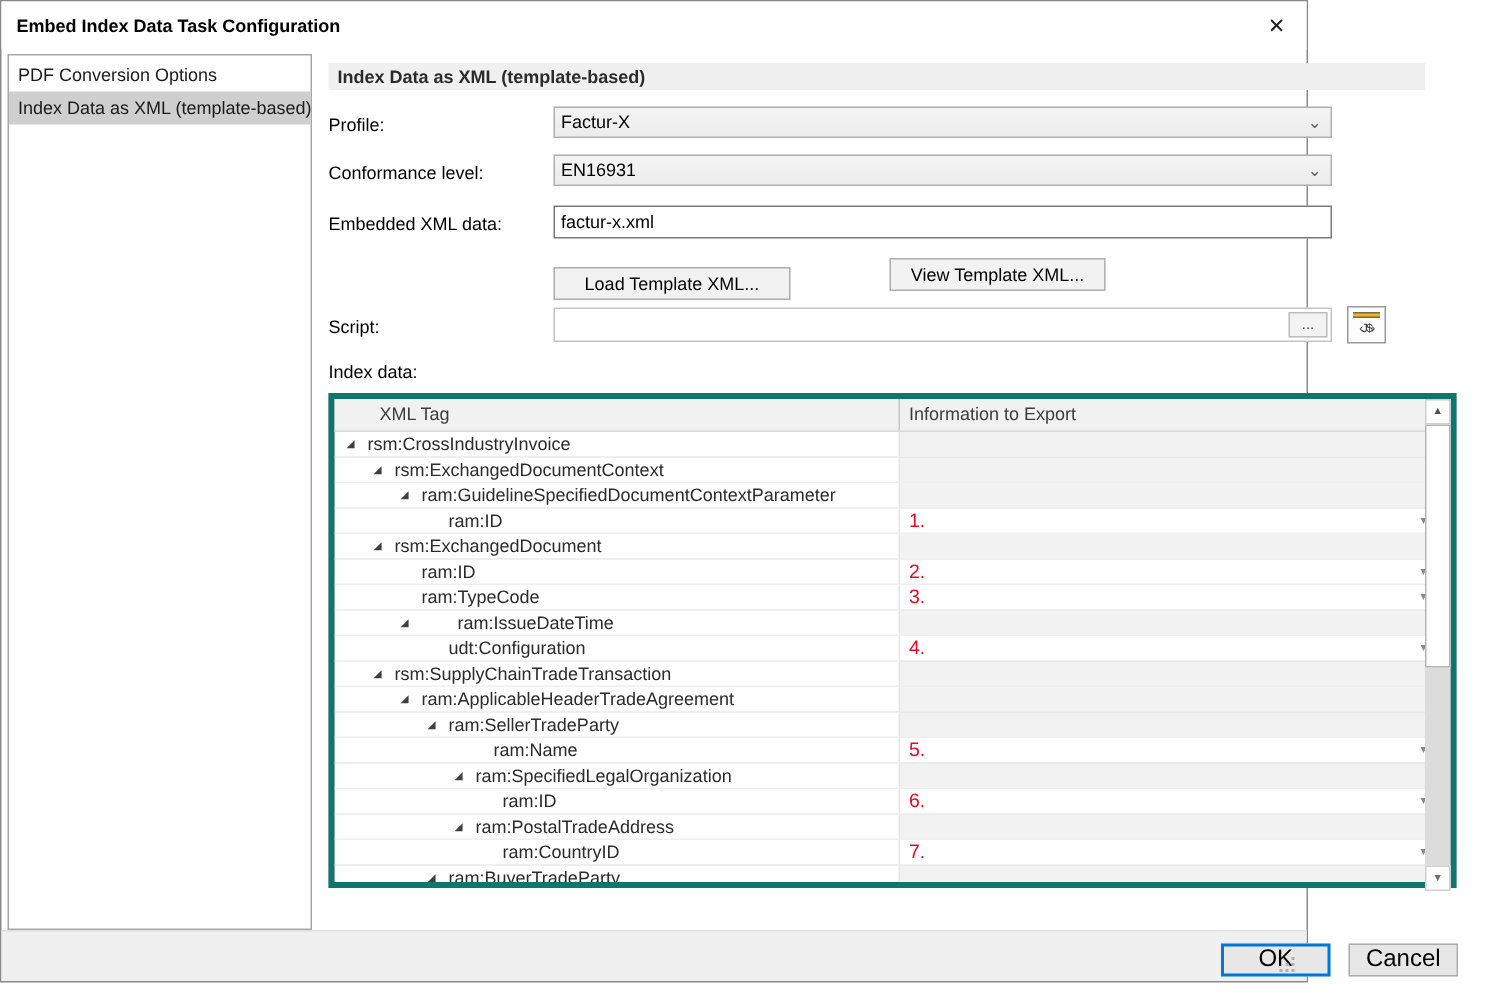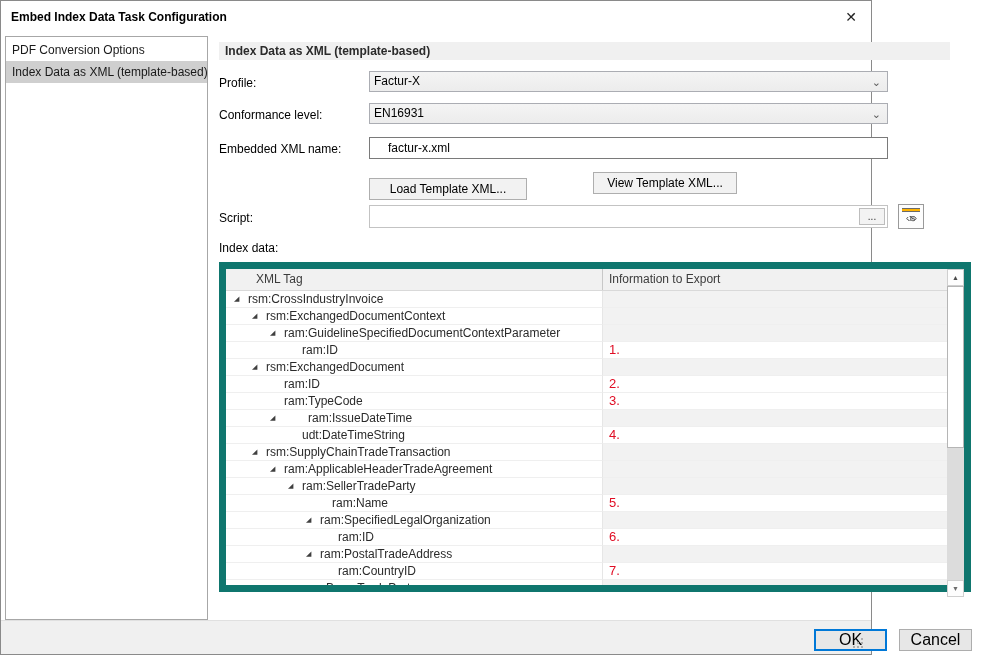--- a/index.html
+++ b/index.html
@@ -37,21 +37,21 @@
   .dropdown {
     position:absolute; left:368px; width:519px; height:21px;
     background:linear-gradient(#f4f4f4,#ececec); border:1px solid #abadb3;
     line-height:19px; padding-left:4px; color:#000;
   }
   .dropdown .chev {
     position:absolute; right:6px; top:1px; color:#5a5a5a; font-size:11px; line-height:19px;
   }
   .text-input {
     position:absolute; left:368px; width:519px; height:22px;
-    border:1px solid #7a7a7a; background:#fff; padding:0 18px;
+    border:1px solid #7a7a7a; background:#fff; padding:0 4px;
     font-family:"Liberation Sans", sans-serif; font-size:12px; color:#000; outline:none;
   }
   .btn {
     position:absolute; height:22px; background:#f2f2f2; border:1px solid #aeaeae;
     display:flex; align-items:center; justify-content:center; font-size:12px; color:#000;
   }
   
   .script-wrap {
     position:absolute; left:368px; top:204px; width:519px; height:23px;
     border:1px solid #c3c3c3; background:#fff;
@@ -63,21 +63,21 @@
   }
   .js-btn {
     position:absolute; left:897px; top:203px; width:26px; height:25px;
     background:#fdfdfd; border:1px solid #9a9a9a; padding:3px 3px 0 3px;
   }
   .js-stripe { height:4px; background:#ffb300; border-top:1px solid #6a6a6a; border-bottom:1px solid #6a6a6a; }
   .js-glyph { font-size:8px; color:#2f2f2f; text-align:center; line-height:13px; letter-spacing:-1px; }
   
   .xml-table {
     position:absolute; left:218px; top:261px; width:752px; height:330px;
-    border:7px solid #0f766e; background:#a3a3a3;
+    border:4px solid #0f766e; background:#a3a3a3;
   }
   .tbl-header {
     position:absolute; left:0; top:0; width:733px; height:22px;
     background:#f1f1f1; border-bottom:1px solid #d9d9d9; display:flex; color:#3c3c3c;
   }
   .th1 { width:377px; line-height:21px; padding-left:30px; border-right:1px solid #c8c8c8; }
   .th2 { flex:1; line-height:21px; padding-left:6px; }
   .rows { position:absolute; left:0; top:22px; width:733px; bottom:0; overflow:hidden; }
   .trow { height:17px; display:flex; }
   .tc1 {
@@ -143,21 +143,21 @@
     <span>Factur-X</span>
     <span class="chev">⌄</span>
   </div>
 
   <div class="field-label" style="top:107px;">Conformance level:</div>
   <div class="dropdown" style="top:102px;">
     <span>EN16931</span>
     <span class="chev">⌄</span>
   </div>
 
-  <div class="field-label" style="top:141px;">Embedded XML name:</div>
+  <div class="field-label" style="top:141px;">Embedded XML data:</div>
   <input class="text-input" style="top: 136px;" type="text" value="factur-x.xml">
 
   <div class="btn" style="left:368px; top:177px; width:158px;text-align:right;">Load Template XML...</div>
   <div class="btn" style="left:592px; top:171px; width:144px;">View Template XML...</div>
 
   <div class="field-label" style="top:210px;">Script:</div>
   <div class="script-wrap">
     <div class="script-browse">...</div>
   </div>
   <div class="js-btn">
@@ -221,21 +221,21 @@
         </div>
         <div class="trow">
           <div class="tc1">
             <span class="expander" style="left: 44px;">◢</span>
             <span class="taglabel" style="left: 58px; margin-left: 24px;">ram:IssueDateTime</span>
           </div>
           <div class="tc2 disabled"></div>
         </div>
         <div class="trow">
           <div class="tc1">
-            <span class="taglabel" style="left: 76px;">udt:DateTimeString</span>
+            <span class="taglabel" style="left: 76px;">udt:Configuration</span>
           </div>
           <div class="tc2 editable"><span class="num">4.</span><span class="cell-arrow">▾</span></div>
         </div>
         <div class="trow">
           <div class="tc1">
             <span class="expander" style="left: 26px;">◢</span>
             <span class="taglabel" style="left: 40px;">rsm:SupplyChainTradeTransaction</span>
           </div>
           <div class="tc2 disabled"></div>
         </div>

